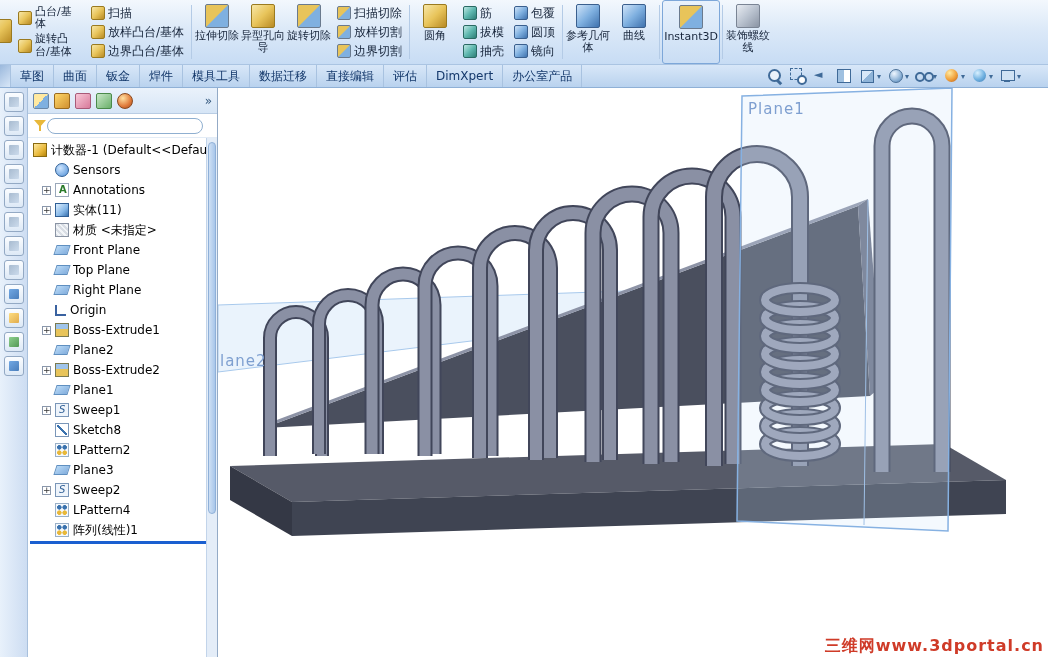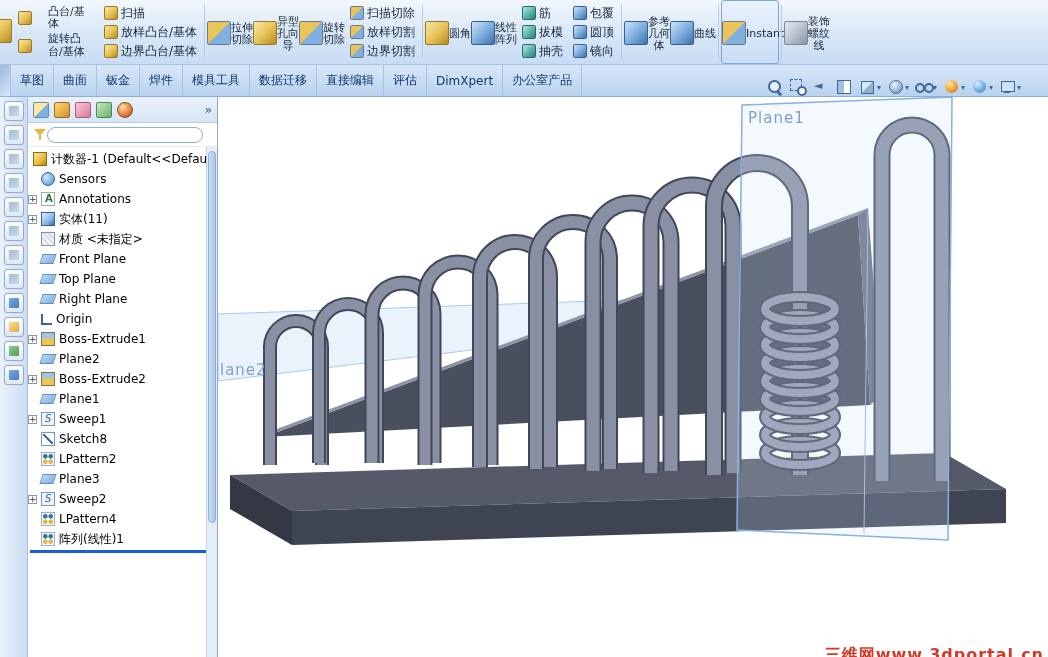--- a/index.html
+++ b/index.html
@@ -7,39 +7,39 @@
     font-family:"DejaVu Sans","Liberation Sans",sans-serif; background:#fff; }
 
   
   .ribbon { height:65px; background:linear-gradient(#f3f8fd,#dce9f8 45%,#c7dcf4);
     border-bottom:1px solid #aac4e2; display:flex; align-items:stretch; }
   .rstub { width:13px; overflow:hidden; display:flex; align-items:center; }
   .rstub .lic { margin-left:-12px; }
   .rstack { display:flex; flex-direction:column; justify-content:center; gap:2px; padding:0 5px; }
   .rsmall { display:flex; align-items:center; gap:3px; font-size:12px; color:#16243a;
     white-space:nowrap; height:17px; cursor:default; }
-  .rsmall2 { display:flex; align-items:center; gap:16px; font-size:11px; color:#16243a;
+  .rsmall2 { display:flex; align-items:center; gap:3px; font-size:11px; color:#16243a;
     line-height:1.15; cursor:default;justify-content:flex-end; }
   .lab2 { width:46px; }
   .sic { width:14px; height:14px; flex:0 0 auto; border-radius:2px; }
-  .rlarge { width:46px; display:flex; flex-direction:row; align-items:center;
+  .rlarge { width:46px; display:flex; flex-direction:column; align-items:center;
     font-size:11px; color:#16243a; text-align:center; line-height:1.12; padding-top:4px; cursor:default; }
   .rlarge.wide { width:58px; }
   .lic { width:24px; height:24px; margin-bottom:2px; border-radius:2px; flex:0 0 auto; }
   .rsep { width:1px; background:#b4cbe6; margin:5px 2px; }
   .pressed { background:linear-gradient(#e9f2fc,#c9ddf4); border:1px solid #7da7d9; border-radius:3px; }
   .i-gold { background:linear-gradient(135deg,#f7e7a8,#e8c45a 50%,#b88a24); border:1px solid #9a7a20; }
   .i-blue { background:linear-gradient(135deg,#cfe3f8,#7fb0e0 50%,#3f72ae); border:1px solid #3a5f8e; }
   .i-teal { background:linear-gradient(135deg,#bfe8e4,#5fb8b0 50%,#2e7f78); border:1px solid #2a6a64; }
   .i-mix  { background:linear-gradient(135deg,#e8c45a 49%,#7fb0e0 51%); border:1px solid #6a7a8e; }
   .i-gray { background:linear-gradient(135deg,#e8ecf2,#b9c2cf 50%,#8a94a4); border:1px solid #7a8494; }
 
   
-  .tabrow { height:32px; background:linear-gradient(#d8e7f8,#b9d2ee);
-    border-bottom:1px solid #8fb0d6; display:flex; align-items:flex-end; }
+  .tabrow { height:23px; background:linear-gradient(#d8e7f8,#b9d2ee);
+    border-bottom:1px solid #8fb0d6; display:flex; align-items:center; }
   .tabstub { width:11px; height:100%; background:linear-gradient(135deg,#9ab8dc,#d8e7f8);
     border-right:1px solid #a8c2e0; }
   .tab { font-size:12px; color:#14386b; padding:0 9px; height:100%;
     display:flex; align-items:center; border-right:1px solid #a8c2e0; white-space:nowrap; cursor:default; }
   .headsup { margin-left:auto; margin-right:26px; display:flex; align-items:center; gap:3px; }
   .hbtn { display:flex; align-items:center; gap:1px; padding:0 1px; cursor:default; }
   .hi { width:18px; height:18px; position:relative; display:inline-block; }
   .dd { font-size:8px; color:#3f6a98; }
   .mag::before { content:""; position:absolute; left:2px; top:2px; width:9px; height:9px;
     border:2px solid #3f6a98; border-radius:50%; background:rgba(255,255,255,.6); }
@@ -97,21 +97,21 @@
   .chev { margin-left:auto; color:#35597f; font-size:12px; cursor:default; }
   .filterrow { height:24px; display:flex; align-items:center; gap:5px; padding:0 14px 0 6px;
     border-bottom:1px solid #e3ecf6; }
   .funnel { width:13px; height:13px; position:relative; }
   .funnel::before { content:""; position:absolute; left:0; top:1px; border-left:6px solid transparent;
     border-right:6px solid transparent; border-top:7px solid #e8b83a; }
   .funnel::after { content:""; position:absolute; left:5px; top:7px; width:2px; height:5px; background:#e8b83a; }
   .filterinput { flex:1; height:16px; border:1px solid #8fafd0; border-radius:8px; background:#fff;
     font-size:11px; padding:0 6px; outline:none; }
   .tree { flex:1; padding-top:2px; font-size:12px; color:#000; overflow:hidden; position:relative; }
-  .trow { height:20px; display:flex; align-items:center; gap:4px; 
+  .trow { height:20px; display:flex; align-items:center; gap:4px; padding-left:14px;
     white-space:nowrap; overflow:hidden; cursor:default; }
   .trow.root { padding-left:5px; }
   .plusbox { width:9px; height:9px; border:1px solid #8a97ab; background:#fff; flex:0 0 auto;
     font-size:9px; line-height:7px; text-align:center; color:#333; }
   .plusbox::before { content:"+"; }
   .plusbox.empty { visibility:hidden; }
   .ticon { width:14px; height:14px; flex:0 0 auto; position:relative; }
   .ti-part { background:linear-gradient(135deg,#ffe9a0,#e8b83a 60%,#b8860b); border:1px solid #8a6a10; }
   .ti-sensors { border-radius:50%; background:radial-gradient(circle at 35% 35%,#cfe6ff,#4f8fd6);
     border:1px solid #2f5f96; }
@@ -204,24 +204,20 @@
     <div class="rsmall">
       <span class="sic i-mix"></span>
       <span>边界切割</span>
     </div>
   </div>
   <div class="rsep"></div>
   <div class="rlarge">
     <span class="lic i-gold"></span>
     <span>圆角</span>
   </div>
-  <div class="rlarge">
-    <span class="lic i-blue"></span>
-    <span>线性阵列</span>
-  </div>
   <div class="rstack">
     <div class="rsmall">
       <span class="sic i-teal"></span>
       <span>筋</span>
     </div>
     <div class="rsmall">
       <span class="sic i-teal"></span>
       <span>拔模</span>
     </div>
     <div class="rsmall">

